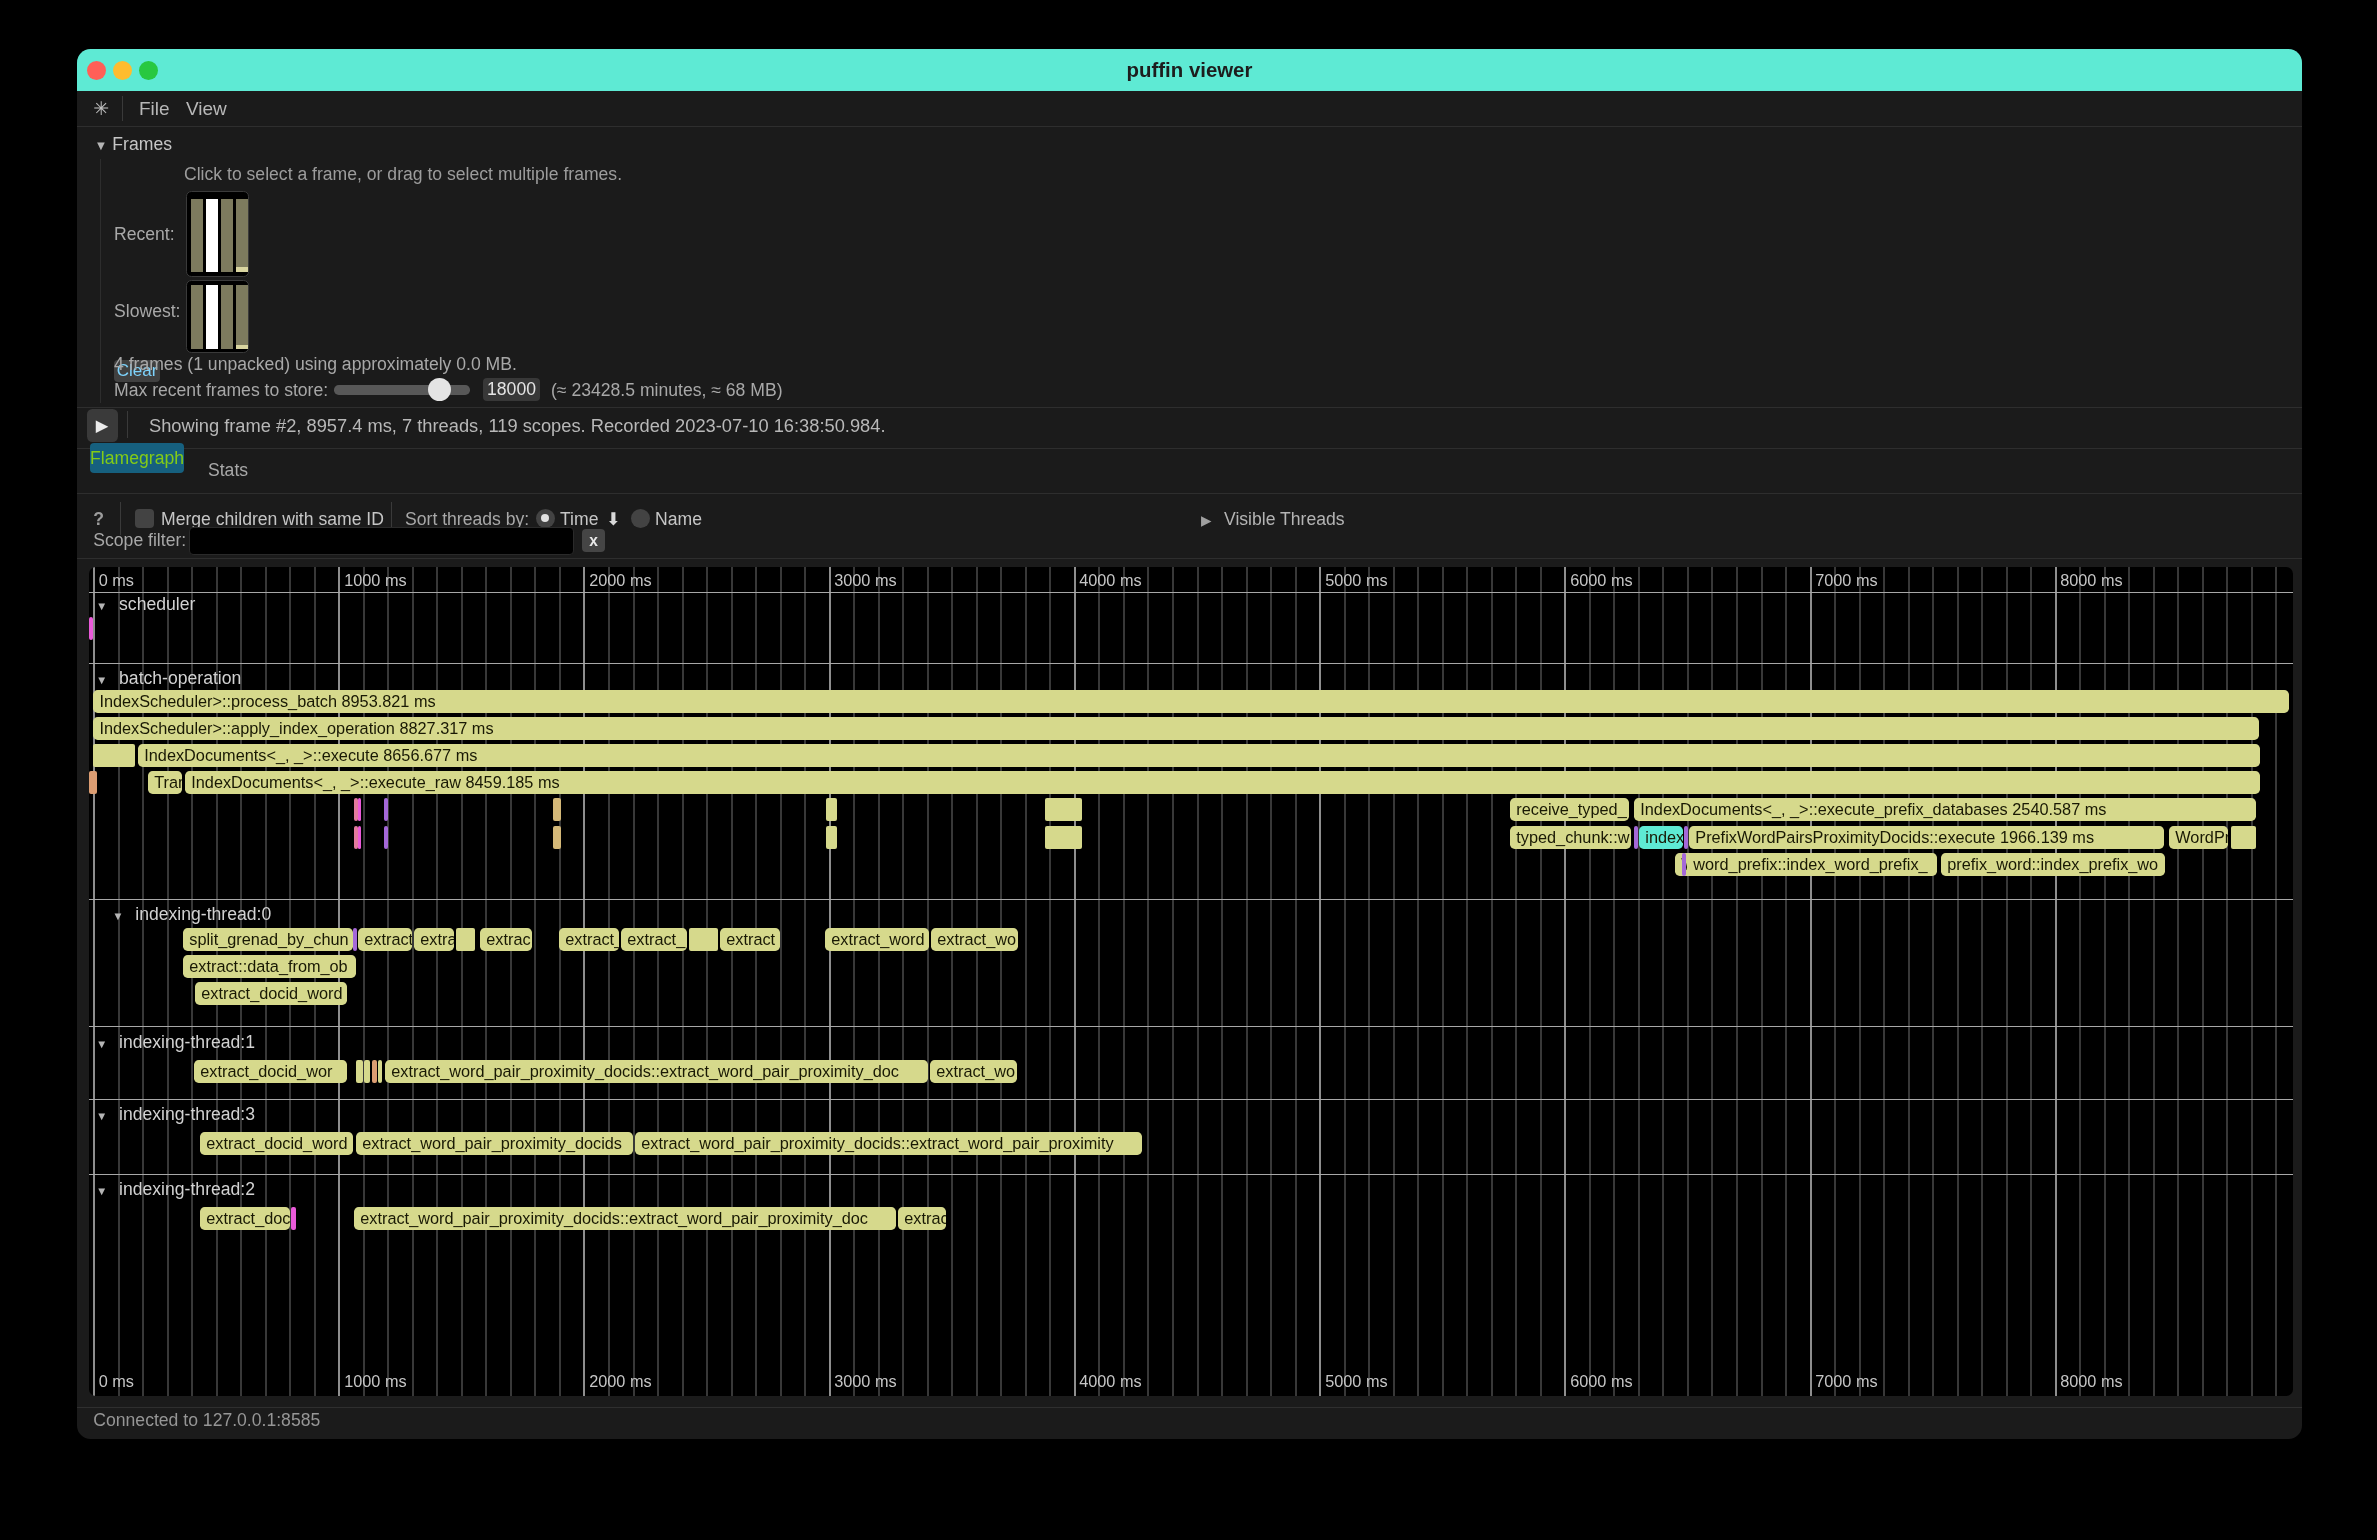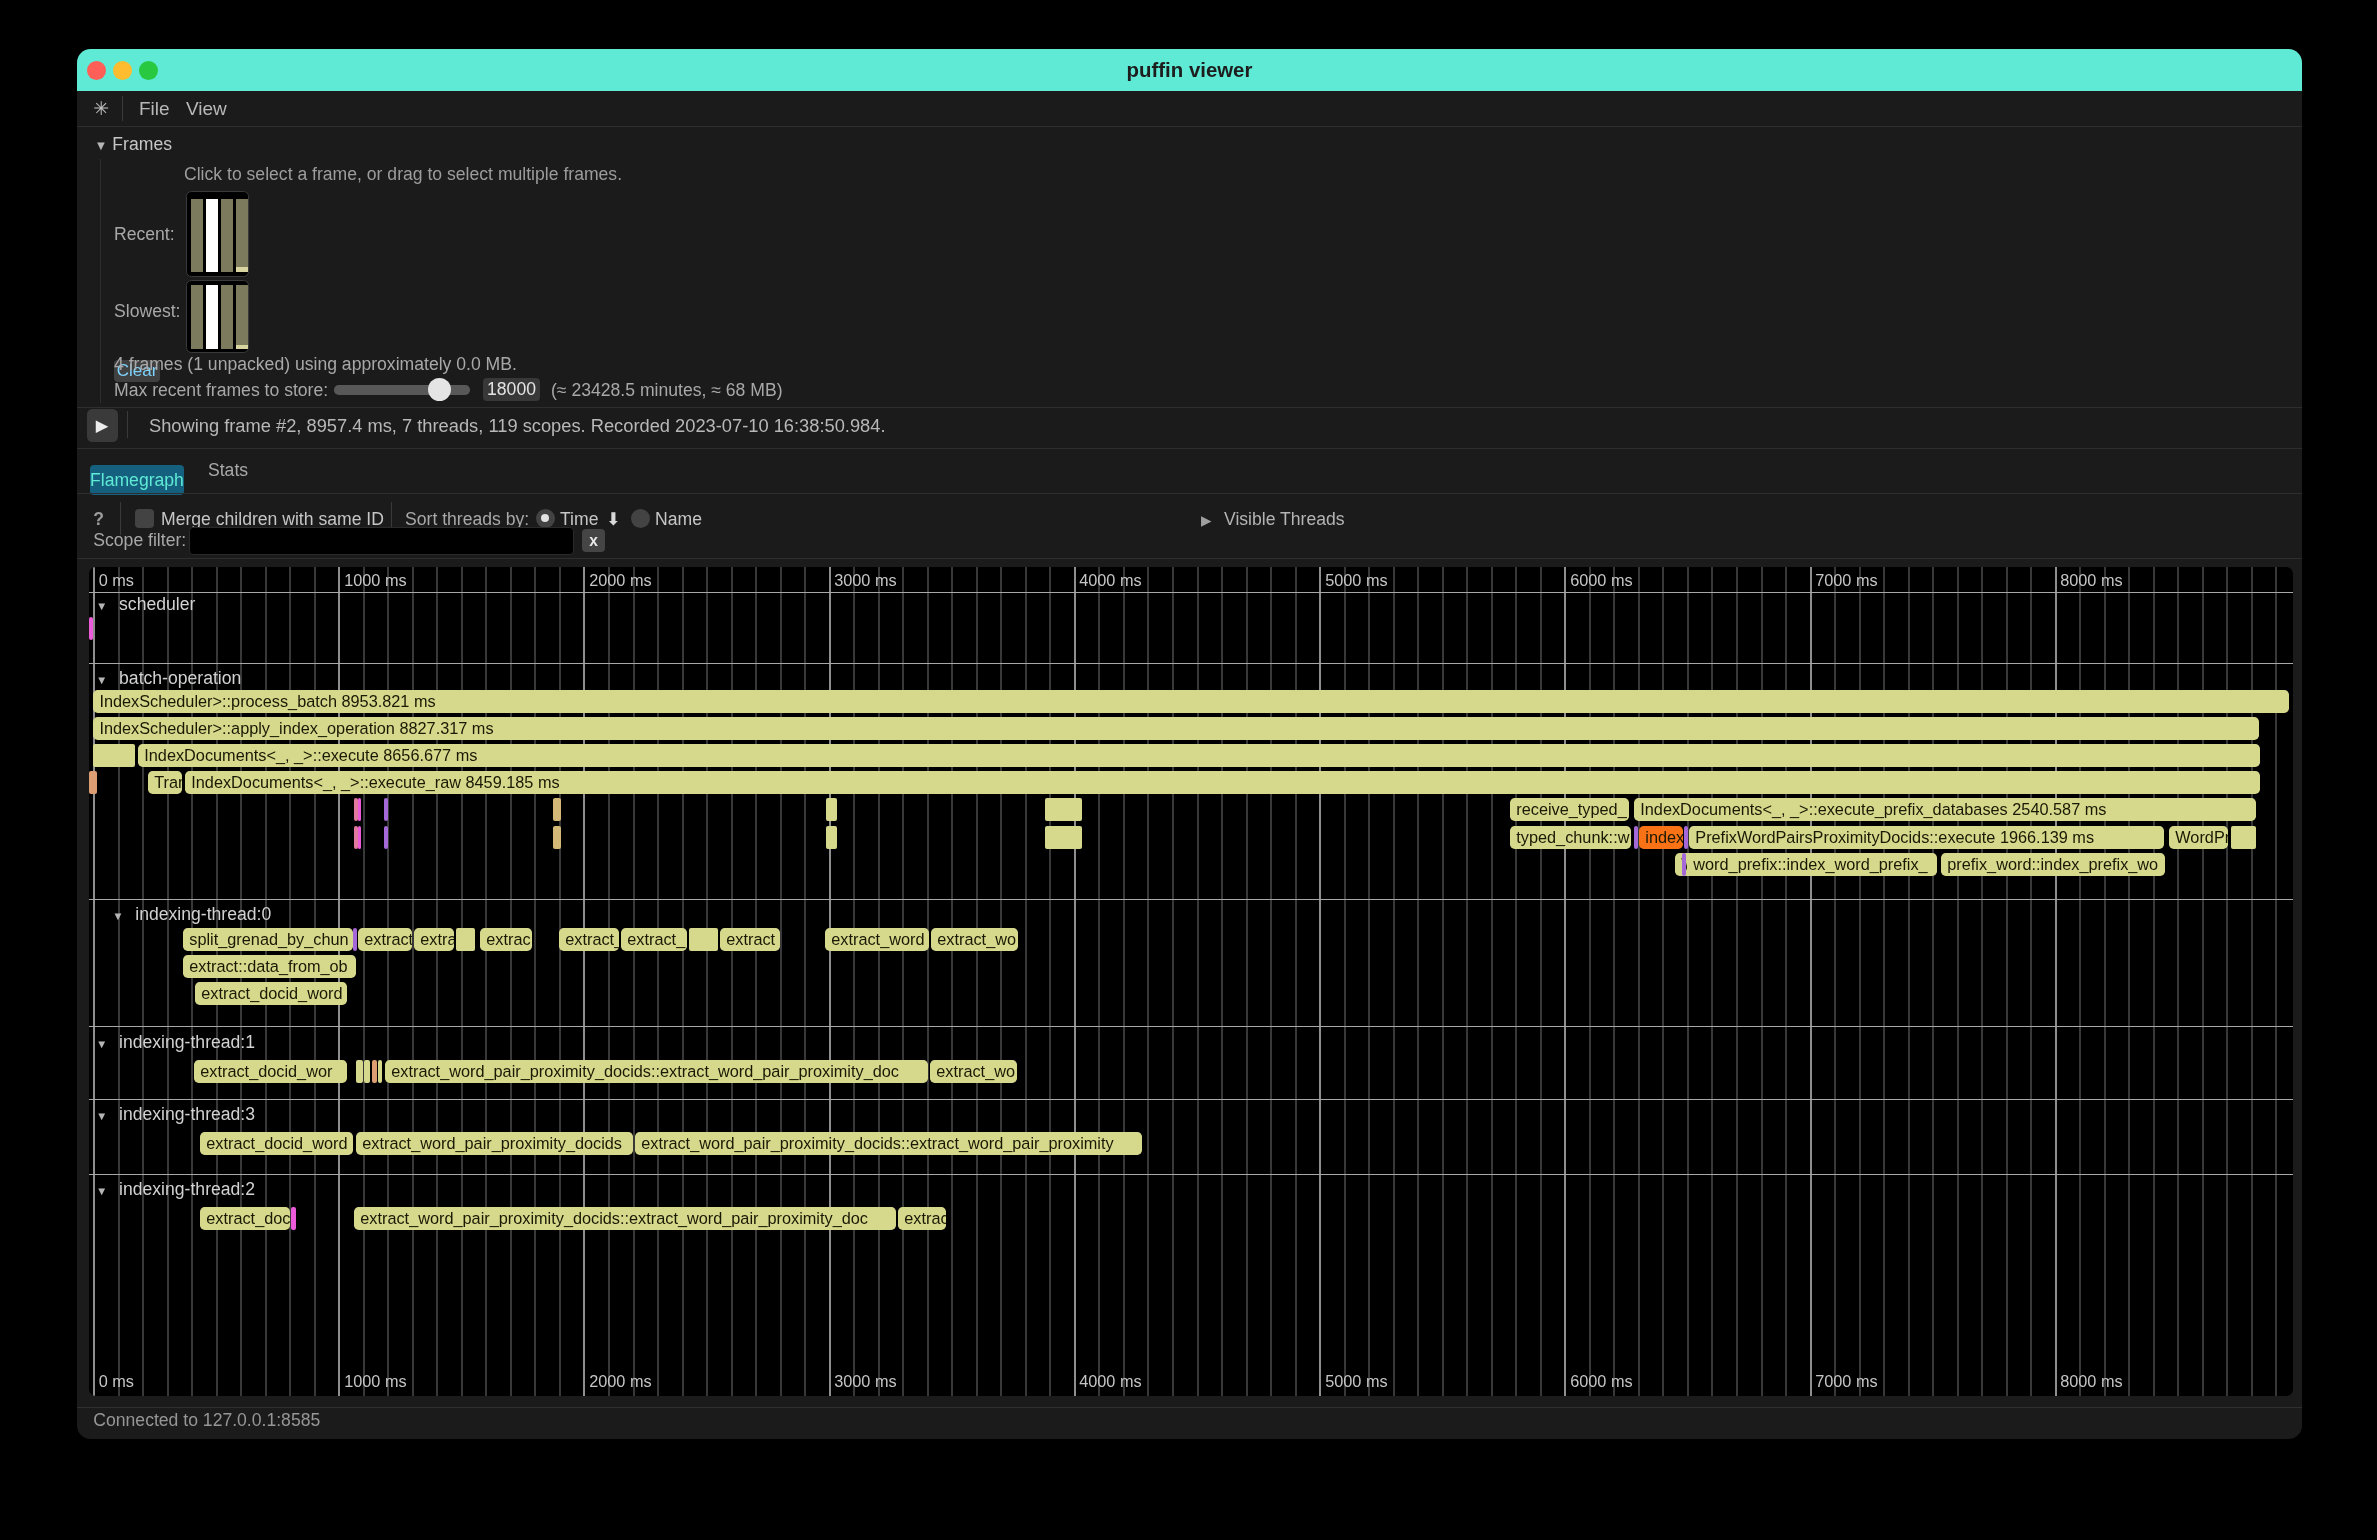--- a/index.html
+++ b/index.html
@@ -22,22 +22,22 @@
   .stripe.white{background:#ffffff;}
   .notch{position:absolute;width:12.2px;height:4.7px;background:#d9d5a0;}
   .btn{position:absolute;background:#404040;border-radius:4.1px;color:#7dd3fc;font-size:17px;
     text-align:center;margin-top:32px;}
   .slider-track{position:absolute;left:257px;top:336px;width:136px;height:9.5px;border-radius:4.7px;background:#585858;}
   .slider-knob{position:absolute;left:351px;top:329px;width:23px;height:23px;border-radius:50%;background:#e4e4e4;}
   .valuebox{position:absolute;left:406px;top:329px;width:57px;height:23px;background:#383838;border-radius:4.1px;
     color:#e4e4e4;font-size:17.6px;text-align:center;line-height:23px;}
   .playbtn{position:absolute;left:9.5px;top:360px;width:31px;height:33px;background:#3a3a3a;border-radius:5.4px;
     color:#ececec;font-size:16.3px;text-align:center;line-height:33px;}
-  .tab-active{position:absolute;left:13px;top:416px;width:94px;height:30px;border-radius:4.1px;
-    font-size:17.6px;color:#5eead4;text-align:left;line-height:30px;}
+  .tab-active{position:absolute;left:13px;top:394px;width:94px;height:30px;border-radius:4.1px;
+    font-size:17.6px;color:#84cc16;text-align:right;line-height:30px;}
   .checkbox{position:absolute;left:58px;top:460px;width:19px;height:19px;background:#434343;border-radius:4.1px;}
   .radio{position:absolute;top:460px;width:19px;height:19px;background:#434343;border-radius:50%;}
   .radio .dot{position:absolute;left:5.4px;top:5.4px;width:8.1px;height:8.1px;border-radius:50%;background:#e2e2e2;}
   .scope-input{position:absolute;left:112px;top:478px;width:383px;height:26px;background:#000;
     border:1.4px solid #2a2a2a;border-radius:4.1px;}
   .xbtn{position:absolute;left:505px;top:480px;width:23px;height:23px;background:#454545;border-radius:4.1px;
     color:#e8e8e8;font-size:15.6px;font-weight:bold;text-align:center;line-height:23px;}
   #canvas{position:absolute;left:12.2px;top:518px;width:2204px;height:829px;background:#000;
     border-radius:6.8px;overflow:hidden;}
   .gline{position:absolute;top:0;bottom:0;width:1.4px;}
@@ -270,21 +270,21 @@
       <div class="bar" style="left: 1421px; top: 231px; width: 119px; background: rgb(214, 217, 140);">receive_typed_</div>
       <div class="bar" style="left: 1545px; top: 231px; width: 622px; background: rgb(214, 217, 140);">IndexDocuments&lt;_, _&gt;::execute_prefix_databases 2540.587 ms</div>
       <div class="bar small" style="left: 265px; top: 259px; width: 4.1px; background: rgb(226, 122, 157);"></div>
       <div class="bar small" style="left: 269px; top: 259px; width: 2.7px; background: rgb(234, 90, 217);"></div>
       <div class="bar small" style="left: 295px; top: 259px; width: 4.1px; background: rgb(164, 104, 216);"></div>
       <div class="bar small" style="left: 464px; top: 259px; width: 8.1px; background: rgb(212, 184, 120);"></div>
       <div class="bar small" style="left: 737px; top: 259px; width: 11px; background: rgb(214, 217, 140);"></div>
       <div class="bar small" style="left: 956px; top: 259px; width: 37px; background: rgb(214, 217, 140);"></div>
       <div class="bar" style="left: 1421px; top: 259px; width: 121px; background: rgb(214, 217, 140);">typed_chunk::w</div>
       <div class="bar small" style="left: 1545px; top: 259px; width: 3.4px; background: rgb(164, 104, 216);"></div>
-      <div class="bar" style="left: 1550px; top: 259px; width: 44px; background: #f97316;">index</div>
+      <div class="bar" style="left: 1550px; top: 259px; width: 44px; background: #5eead4;">index</div>
       <div class="bar small" style="left: 1595px; top: 259px; width: 3.4px; background: rgb(164, 104, 216);"></div>
       <div class="bar" style="left: 1600px; top: 259px; width: 475px; background: rgb(214, 217, 140);">PrefixWordPairsProximityDocids::execute 1966.139 ms</div>
       <div class="bar" style="left: 2080px; top: 259px; width: 59px; background: rgb(214, 217, 140);">WordPr</div>
       <div class="bar small" style="left: 2142px; top: 259px; width: 24.4px; background: rgb(214, 217, 140);"></div>
       <div class="bar" style="left: 1550px; top: 286px; width: 42px; background: rgb(214, 217, 140); margin-left: 36px;">Word</div>
       <div class="bar small" style="left: 1593px; top: 286px; width: 3.4px; background: rgb(164, 104, 216);"></div>
       <div class="bar" style="left: 1598px; top: 286px; width: 250px; background: rgb(214, 217, 140);">word_prefix::index_word_prefix_</div>
       <div class="bar" style="left: 1852px; top: 286px; width: 224px; background: rgb(214, 217, 140);">prefix_word::index_prefix_wo</div>
       <div class="thread-header" style="left: 23px; top: 337px;"><span class="arrow">▼</span> indexing-thread:0</div>
       <div class="bar" style="left: 94px; top: 361px; width: 170px; background: rgb(214, 217, 140);">split_grenad_by_chun</div>

